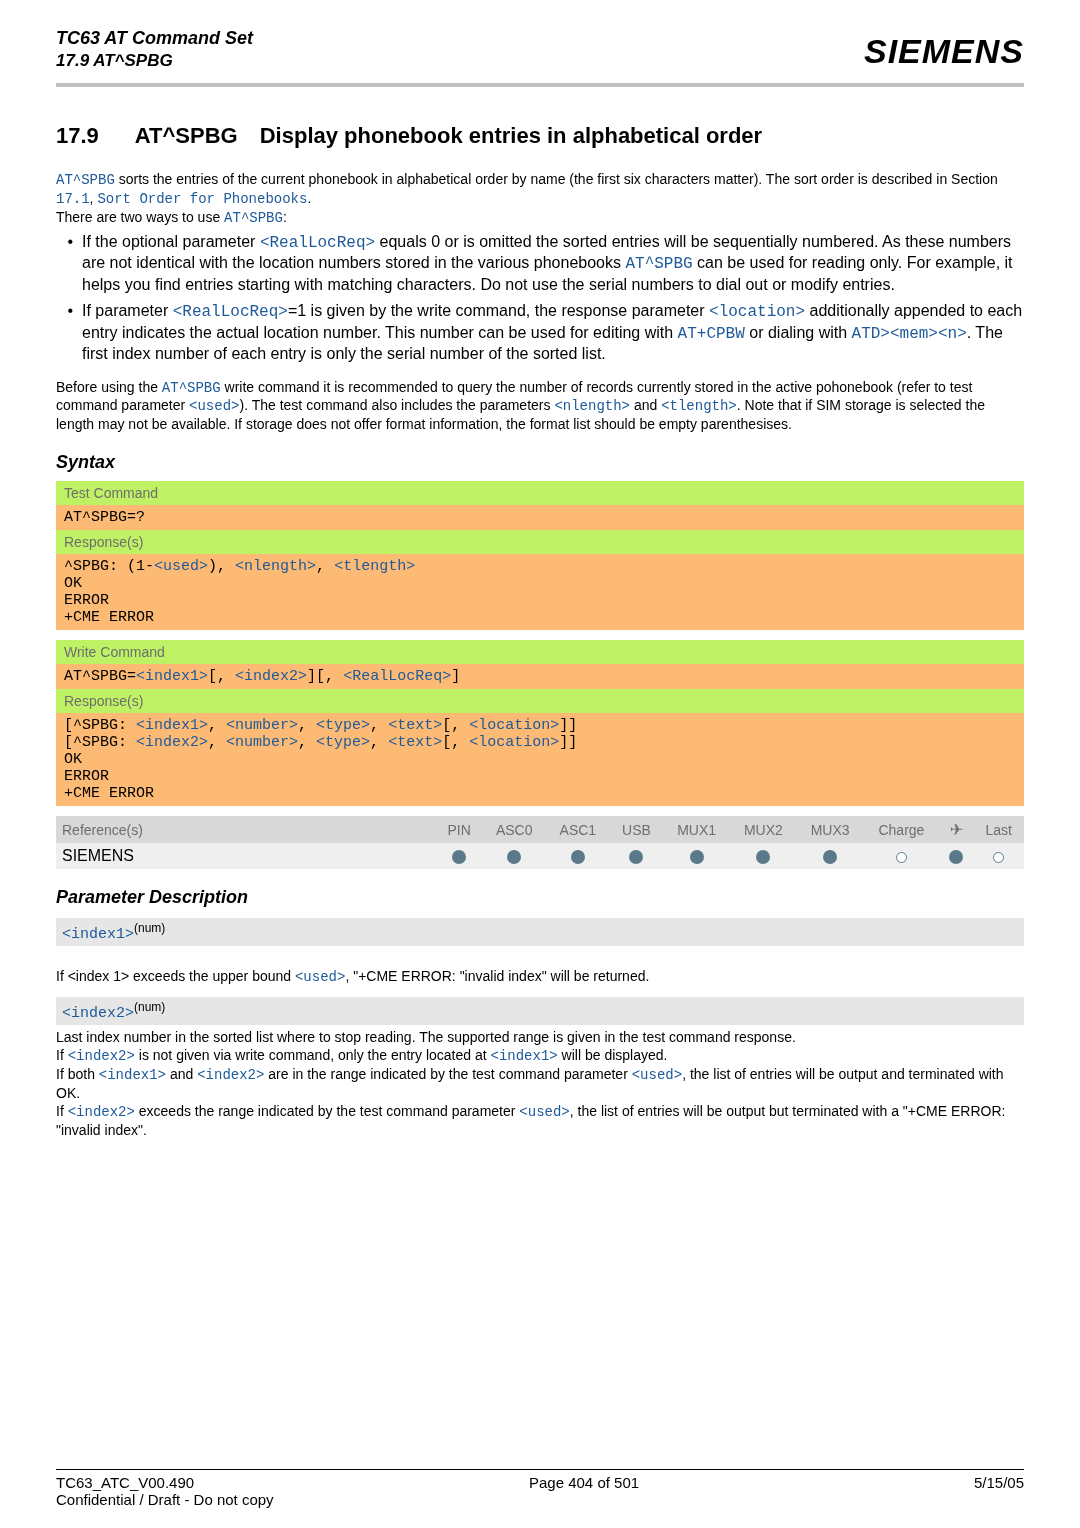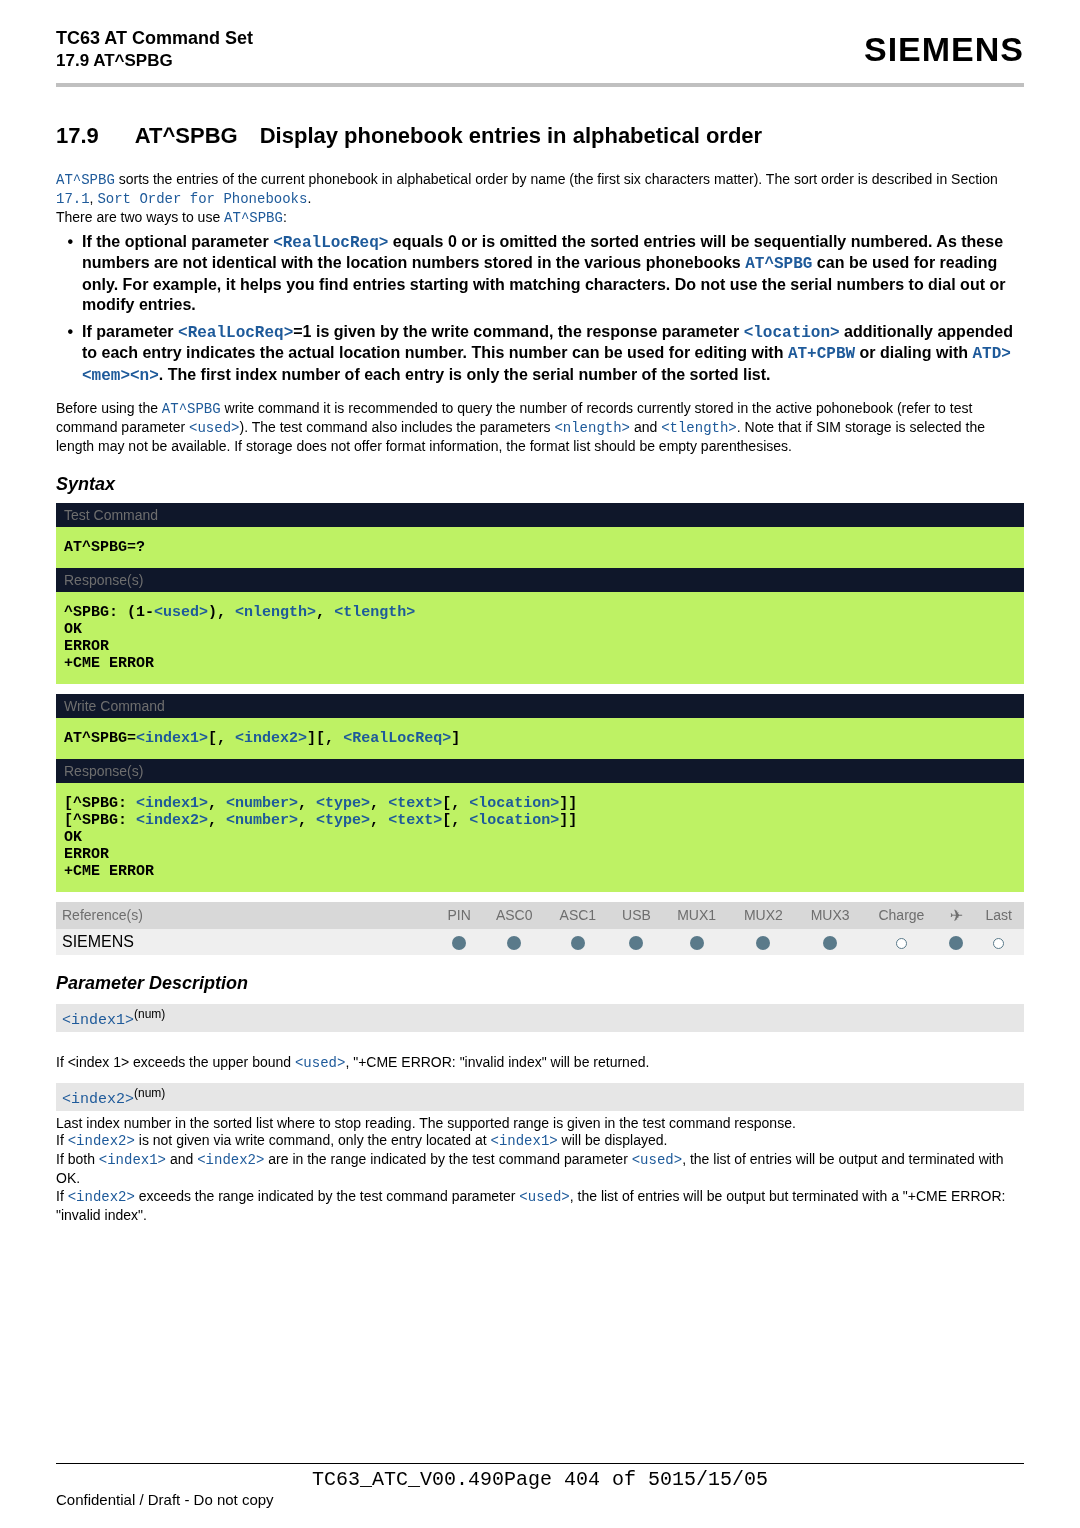--- a/index.html
+++ b/index.html
@@ -16,62 +16,62 @@
   body {
     width:1080px;
     height:1528px;
     font-family: var(--sans);
     font-size:16px;
     color:var(--text);
     padding: 28px 56px 0 56px;
     position:relative;
   }
   
-  .page-header { display:flex; justify-content:space-between; align-items:center; margin-bottom:12px; }
+  .page-header { display:flex; justify-content:space-between; align-items:flex-end; margin-bottom:12px;font-style:italic; }
   .hdr-left { font-weight:bold; }
   .hdr-left .title { font-size:18px; margin-bottom:2px; }
   .hdr-left .sub { font-size:17px; }
   .brand { font-size:34px; font-weight:900; letter-spacing:1px; }
   hr.top-rule { border:none; border-top:4px solid var(--rule); margin:8px 0 36px 0; }
 
   h2.section { font-size:22px; font-weight:bold; margin:0 0 22px 0; display:flex; gap:36px; }
   h2.section .num { display:inline-block; }
 
   .body-text { line-height:1.28; font-size:14px; margin:0; }
   .body-text .code, span.code { font-family:var(--mono); color:var(--link); }
-  ul.bullets { margin:4px 0 14px 0; padding-left:26px;font-weight:bold; }
+  ul.bullets { margin:4px 0 14px 0; padding-left:26px; }
   ul.bullets li { margin-bottom:6px; line-height:1.28; }
   ul.bullets li::marker { content:"•  "; }
 
   h3.subhead { font-style:italic; font-weight:bold; font-size:18px; margin:18px 0 8px 0; }
 
   
   .syntax-box { background:var(--gray-bg); margin-bottom:10px; font-size:15px; }
-  .sb-label { color:var(--gray-header); background:#0f172a; padding:4px 8px; font-size:14px; }
-  .sb-line { padding:12px 8px; font-family:var(--mono); background:#bef264;font-weight:bold; }
+  .sb-label { color:var(--gray-header); background:#bef264; padding:4px 8px; font-size:14px; }
+  .sb-line { padding:4px 8px; font-family:var(--mono); background:#fdba74; }
   .sb-line .code { font-family:var(--mono); color:var(--link); }
   .sb-line .black { color:#000; }
 
   
   .ref-table { width:100%; border-collapse:collapse; background:#efefef; margin-bottom:8px; font-size:14px; }
   .ref-table td, .ref-table th { padding:4px 6px; text-align:center; }
   .ref-table th.first, .ref-table td.first { text-align:left; width:380px; }
   .ref-table thead th { color:var(--gray-header); font-weight:normal; background:#d8d8d8; }
   .dot { display:inline-block; width:14px; height:14px; border-radius:50%; background:#5a7a8a; vertical-align:middle; }
   .dot.open { background:#fff; border:1.5px solid #5a7a8a; width:11px; height:11px; }
   .plane { font-size:16px; color:#333; }
 
   
   .param-label { background:var(--gray-bg); padding:3px 6px; font-family:var(--mono); color:var(--link); font-size:15px; margin-top:10px; }
   .param-label .sup { font-family:var(--sans); font-size:12px; color:#000; vertical-align:super; }
 
   
   .footer { position:absolute; left:56px; right:56px; bottom:20px; }
   .footer hr { border:none; border-top:1px solid #000; margin:0 0 4px 0; }
-  .footer-row { display:flex; justify-content:center; font-size:20px;font-family:Liberation Mono, monospace; }
+  .footer-row { display:flex; justify-content:space-between; font-size:15px; }
 </style>
 </head>
 <body>
 
 <div class="page-header">
   <div class="hdr-left">
     <div class="title">TC63 AT Command Set</div>
     <div class="sub">17.9 AT^SPBG</div>
   </div>
   <div class="brand">SIEMENS</div>

